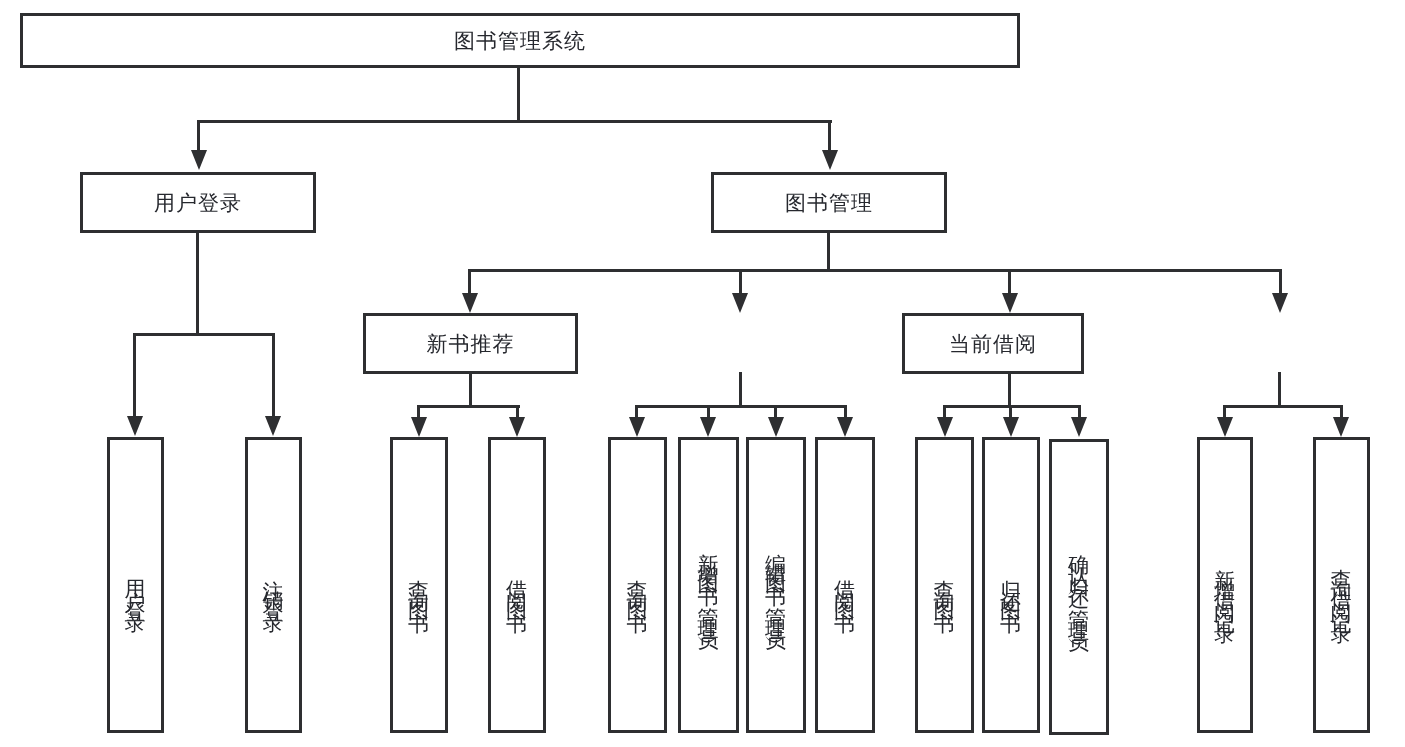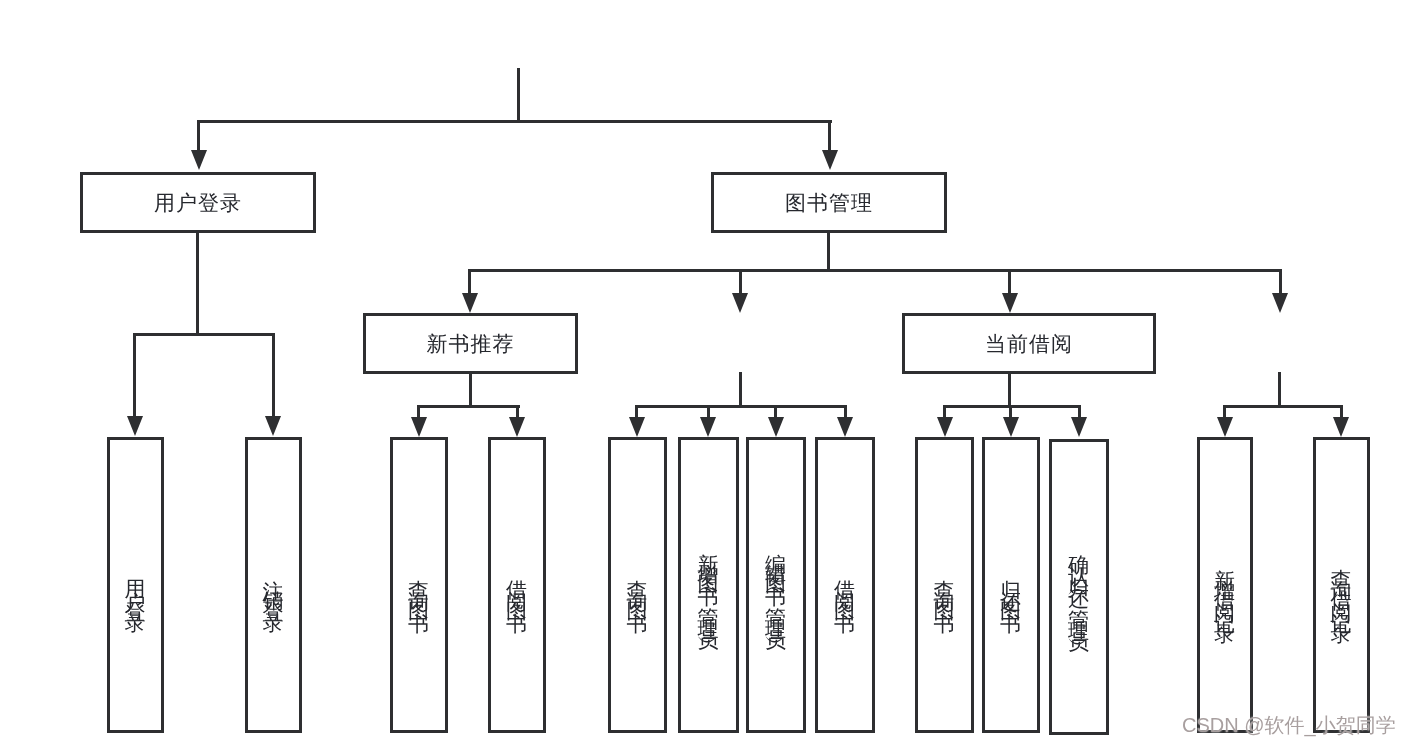--- a/index.html
+++ b/index.html
@@ -49,35 +49,38 @@
     text-shadow:0 0 2px #ffffff;
     white-space:nowrap;
     z-index:3;
   }
 </style>
 </head>
 <body>
 
 <div class="stage">
 
+  <div class="box" style="left:20px;top:13px;width:1000px;height:55px;">
+    <span class="lbl">图书管理系统</span>
+  </div>
 
   <div class="box" style="left:80px;top:172px;width:236px;height:61px;">
     <span class="lbl">用户登录</span>
   </div>
 
   <div class="box" style="left:711px;top:172px;width:236px;height:61px;">
     <span class="lbl">图书管理</span>
   </div>
 
   <div class="box" style="left:363px;top:313px;width:215px;height:61px;">
     <span class="lbl">新书推荐</span>
   </div>
 
 
-  <div class="box" style="left:902px;top:313px;width:254px;height:61px;">
+  <div class="box" style="left:902px;top:313px;width:182px;height:61px;">
     <span class="lbl">当前借阅</span>
   </div>
 
 
   <div class="box leaf" style="left:107px;top:437px;width:57px;height:296px;">
     <span class="lbl">用户登录</span>
   </div>
 
   <div class="box leaf" style="left:245px;top:437px;width:57px;height:296px;">
     <span class="lbl">注销登录</span>
@@ -179,15 +182,14 @@
   <div class="l" style="left:1078px;top:406px;width:3px;height:12px;"></div>
   <div class="ah" style="left:1071px;top:417px;"></div>
 
   <div class="l" style="left:1278px;top:372px;width:3px;height:36px;"></div>
   <div class="l" style="left:1223px;top:405px;width:120px;height:3px;"></div>
   <div class="l" style="left:1223px;top:406px;width:3px;height:12px;"></div>
   <div class="ah" style="left:1217px;top:417px;"></div>
   <div class="l" style="left:1340px;top:406px;width:3px;height:12px;"></div>
   <div class="ah" style="left:1333px;top:417px;"></div>
 
-  <div class="watermark">CSDN @软件_小贺同学</div>
 
 </div>
 
 </body></html>

